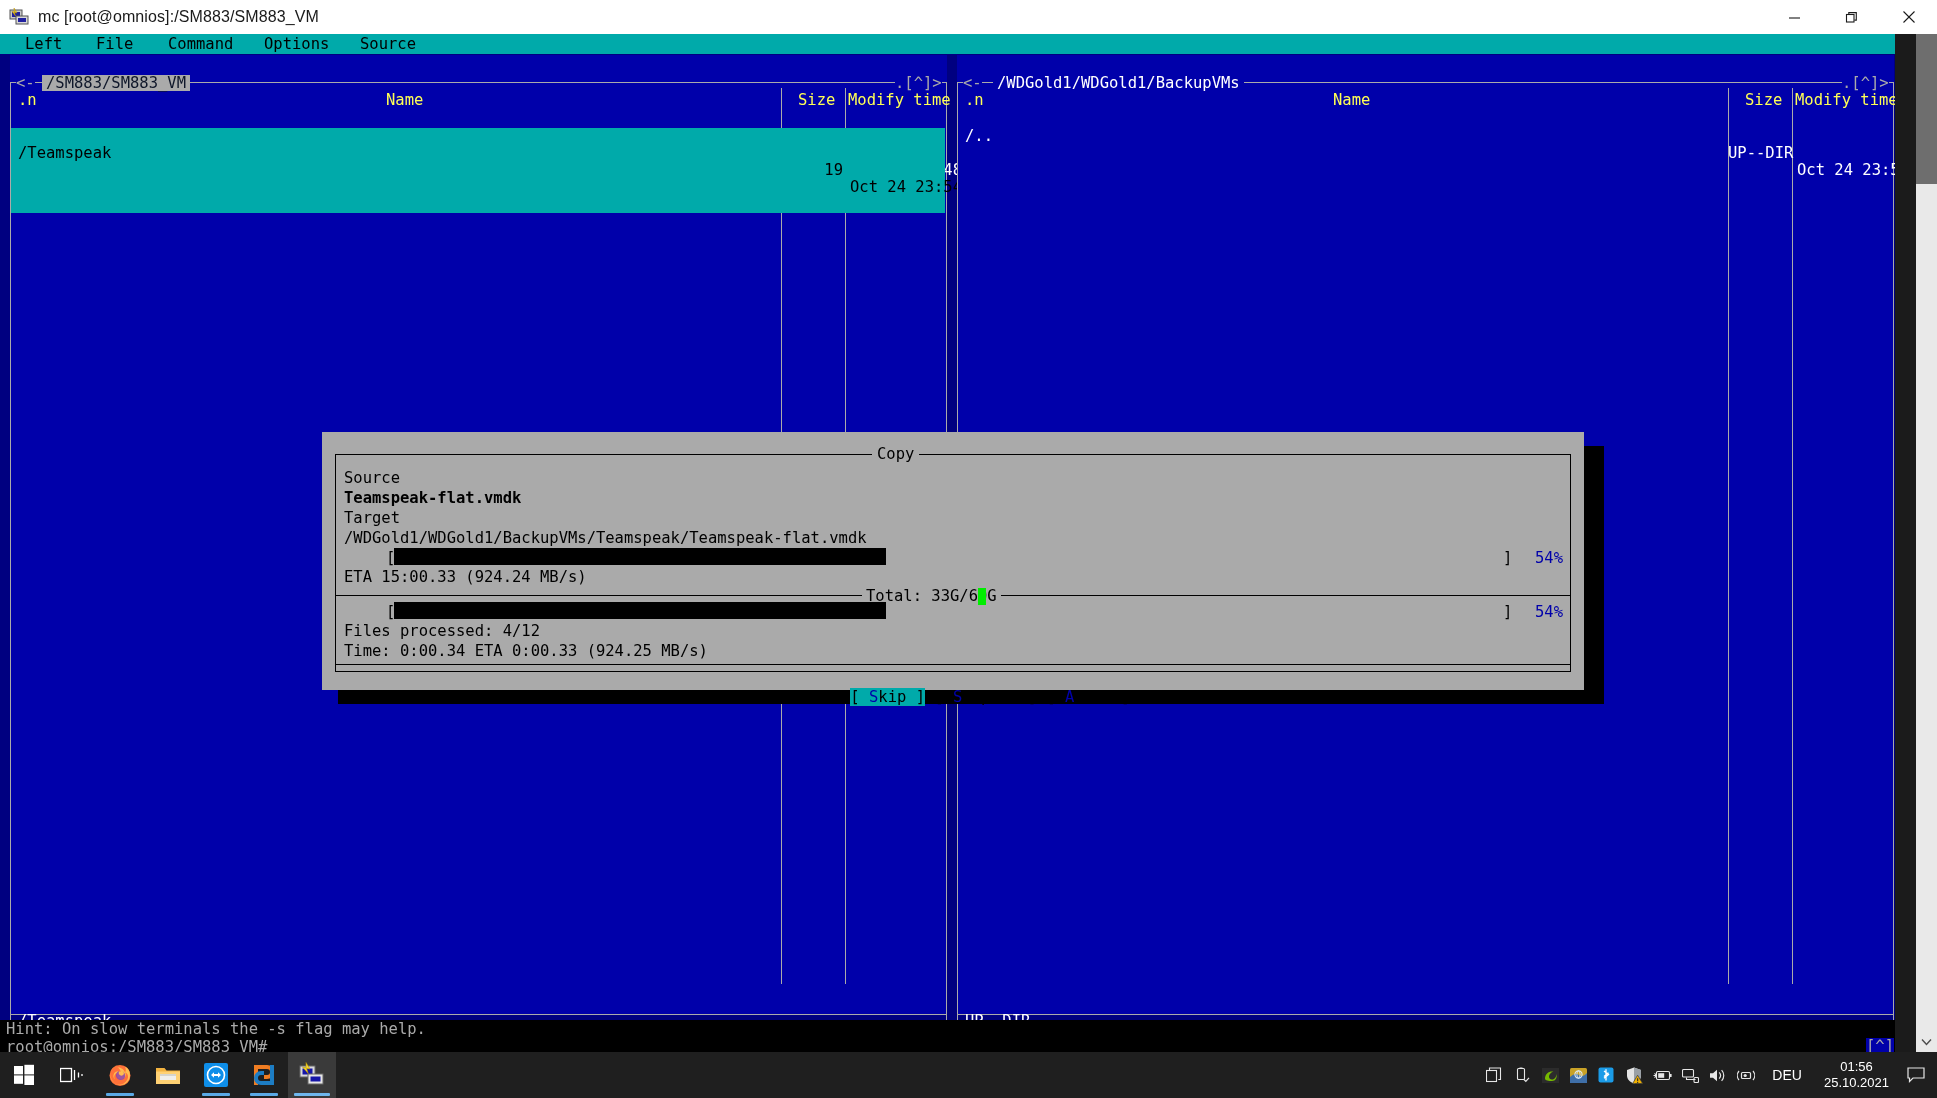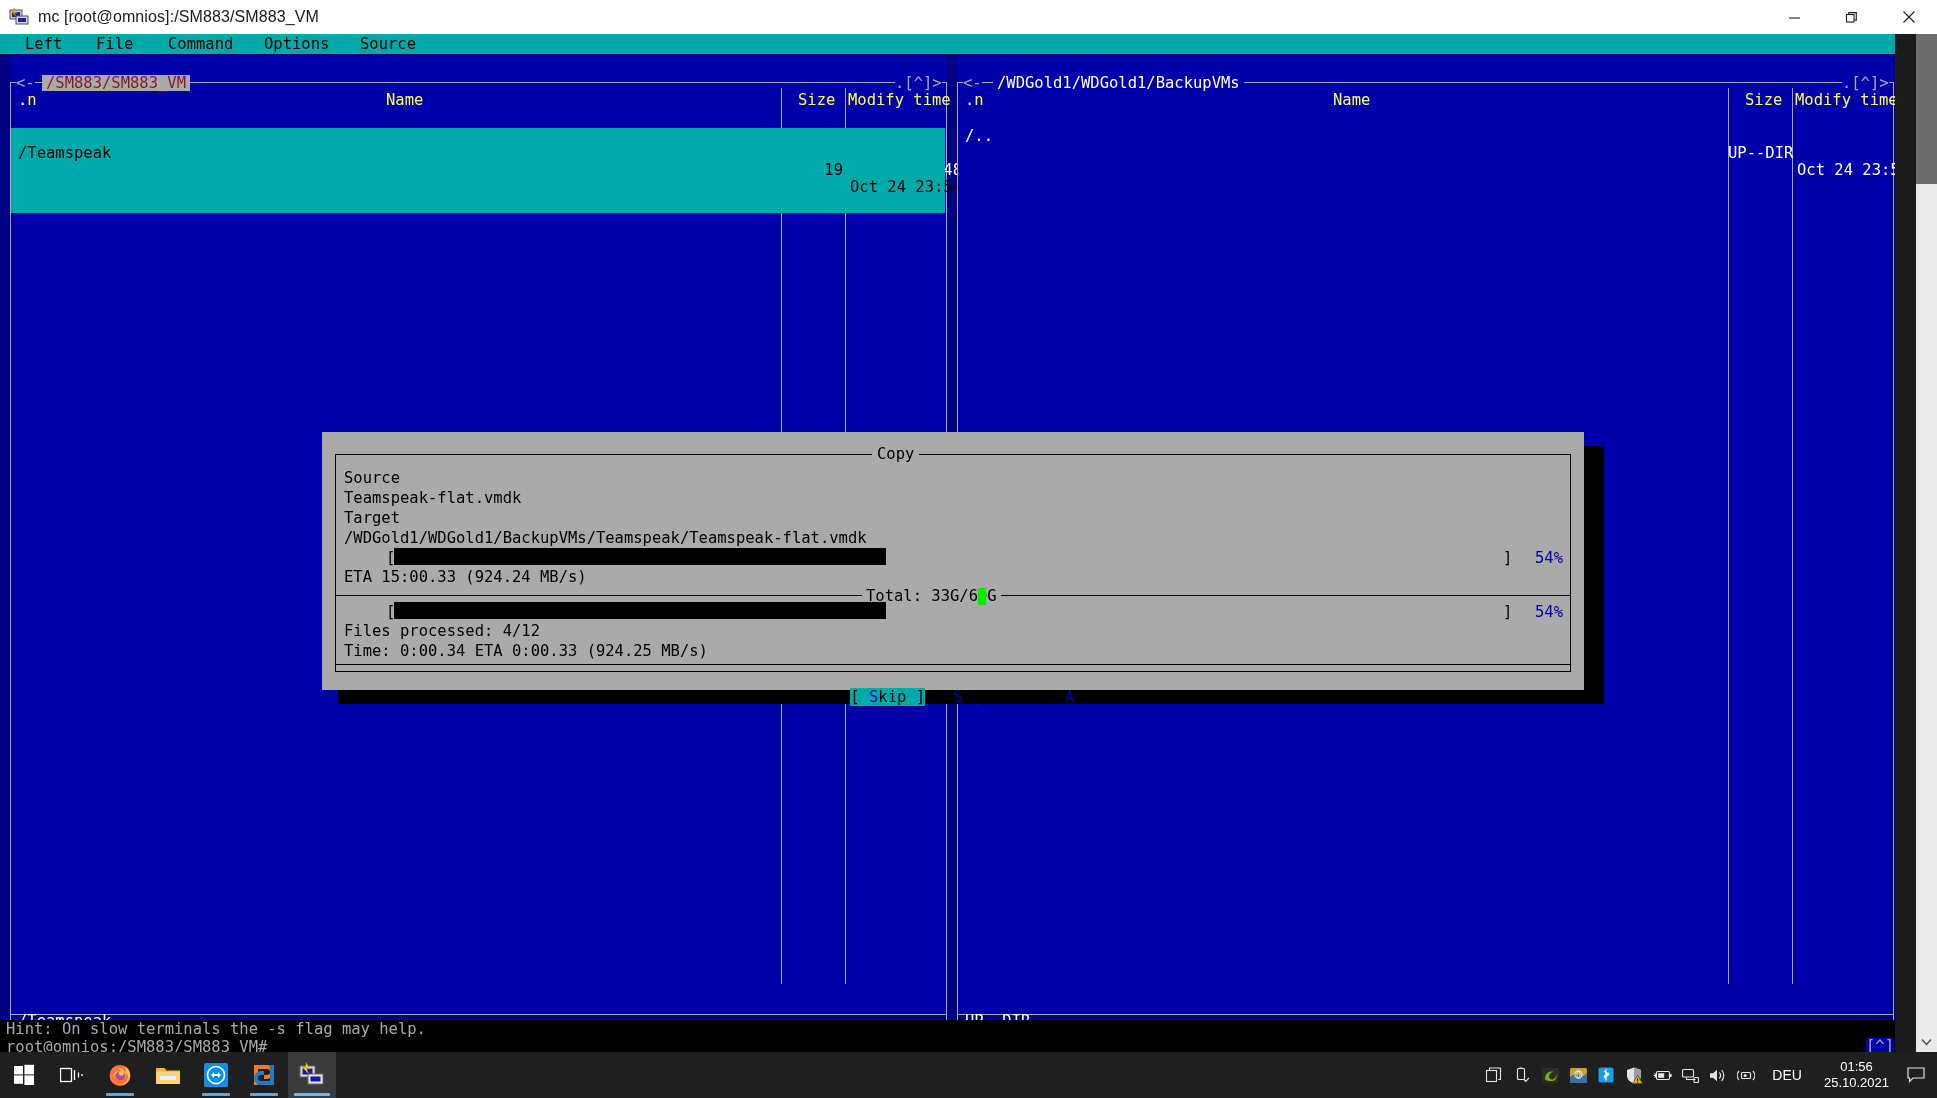--- a/index.html
+++ b/index.html
@@ -42,21 +42,21 @@
   }
   .menubar .mi { position: absolute; top: 0; }
 
   
   .panel { position: absolute; background: #0000aa; }
   .pborder { position: absolute; background: #aaaaaa; }
   .ptitle {
     position: absolute; font-size: 15.5px; line-height: 16px;
     color: #ffffff; background: #0000aa; white-space: pre; padding: 0 4px;
   }
-  .ptitle.active { color: #7f1d1d; background: #aaaaaa; }
+  .ptitle.active { color: #0f172a; background: #aaaaaa; }
   .pcorner {
     position: absolute; font-size: 15.5px; line-height: 16px; color: #aaaaaa;
     background: #0000aa; white-space: pre;
   }
   .colhdr {
     position: absolute; font-size: 15.5px; line-height: 16px; color: #ffff55;
     white-space: pre;
   }
   .vsep { position: absolute; width: 1px; background: #aaaaaa; }
   .frow {
@@ -278,21 +278,21 @@
     <span class="botcorner" style="left:1866px; top:1004px;">[^]</span>
 
     <div class="dlg-shadow" style="left:338px; top:412px; width:1266px; height:258px;"></div>
 
     <div class="dlg" style="left:322px; top:398px; width:1262px; height:258px;">
 
       <div class="dlg-inner" style="left:13px; top:22px; width:1236px; height:218px;"></div>
       <span class="dlg-title" style="left:550px; top:14px;">Copy</span>
 
       <span class="dlg-txt" style="left:22px; top:38px;">Source</span>
-      <span class="dlg-txt" style="left:22px; top:58px;">Teamspeak-flat.vmdk</span>
+      <span class="dlg-txt" style="left:22px; top:58px;font-weight:bold;">Teamspeak-flat.vmdk</span>
       <span class="dlg-txt" style="left:22px; top:78px;">Target</span>
       <span class="dlg-txt" style="left:22px; top:98px;">/WDGold1/WDGold1/BackupVMs/Teamspeak/Teamspeak-flat.vmdk</span>
 
       <span class="dlg-txt" style="left:64px; top:118px;">[</span>
       <div class="pbar-fill" id="fileFill" style="left: 72px; top: 116px; height: 17px; width: 492px;"></div>
       <span class="dlg-txt" style="left:1181px; top:118px;">]</span>
       <span class="pbar-pct" style="left:1213px; top:118px;">54%</span>
       <span class="dlg-txt" style="left:22px; top:137px;">ETA 15:00.33 (924.24 MB/s)</span>
 
       <div class="hr" style="left:14px; top:163px; width:1234px;"></div>

